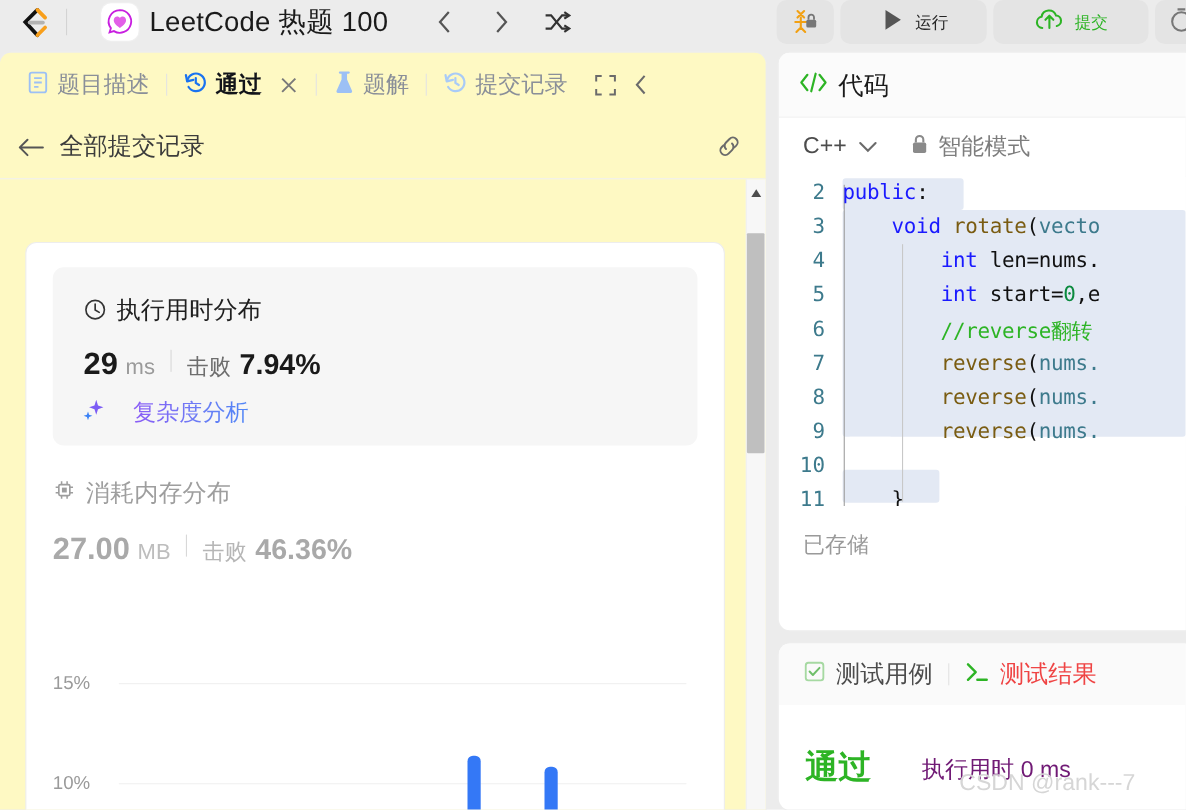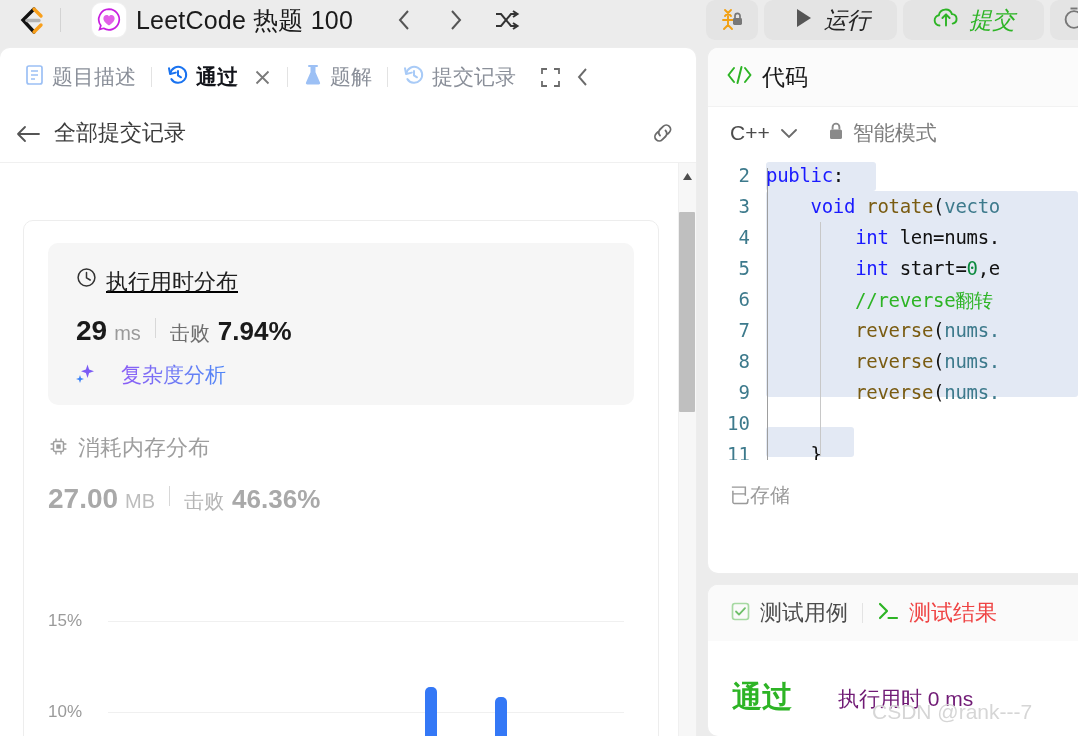--- a/index.html
+++ b/index.html
@@ -19,46 +19,46 @@
   .nav-prev{position:absolute;left:388px;top:4px;width:34px;height:32px;}
   .nav-next{position:absolute;left:438px;top:4px;width:34px;height:32px;}
   .nav-shuf{position:absolute;left:490px;top:4px;width:34px;height:32px;}
   .navbtn{display:flex;align-items:center;justify-content:center;}
   .rbtn{position:absolute;top:0;height:40px;background:#e4e4e4;border-radius:9px;display:flex;align-items:center;
      justify-content:center;gap:9px;}
   .rbtn.debug{left:706px;width:52px;}
   .rbtn.run{left:764px;width:133px;}
   .rbtn.submit{left:903px;width:141px;}
   .rbtn.extra{left:1050px;width:48px;}
-  .rbtn-label{font-size:23px;color:#262626;font-style:italic;}
+  .rbtn-label{font-size:15px;color:#262626;}
   .rbtn.submit .rbtn-label{color:#2db425;}
 
   
-  .leftpanel{position:absolute;left:0;top:48px;width:696px;height:688px;background:#ffffff;border-radius:10px 10px 0 0;
+  .leftpanel{position:absolute;left:0;top:48px;width:696px;height:688px;background:#fef9c3;border-radius:10px 10px 0 0;
     box-shadow:0 0 0 1px #ededed;overflow:hidden;}
   .tabbar{position:absolute;left:0;top:0;width:696px;height:58px;display:flex;align-items:center;padding-left:14px;gap:0;}
   .tab{display:flex;align-items:center;gap:7px;padding:0 10px;height:40px;}
   .tab-label{font-size:21px;color:#8a8f99;white-space:nowrap;}
   .tab.active .tab-label{color:#12141a;font-weight:bold;}
   .tab-sep{width:1px;height:20px;background:#e3e3e3;margin:0 5px;}
   .tab-close{margin-left:8px;display:flex;align-items:center;}
   .tool-ico{display:flex;align-items:center;justify-content:center;padding:0 6px;}
 
   
   .subhead{position:absolute;left:0;top:58px;width:696px;height:56px;border-bottom:1px solid #f0f0f0;}
   .back-arrow{position:absolute;left:14px;top:14px;width:28px;height:28px;display:flex;align-items:center;justify-content:center;}
   .subhead-title{position:absolute;left:54px;top:12px;font-size:22px;color:#3c3c3c;}
   .link-ico{position:absolute;left:648px;top:12px;width:30px;height:30px;display:flex;align-items:center;justify-content:center;}
 
   
   .scrollarea{position:absolute;left:0;top:115px;width:696px;height:621px;overflow:hidden;}
   .card{position:absolute;left:23px;top:57px;width:634px;height:1000px;background:#fff;border:1px solid #ededed;border-radius:10px;}
 
   .statbox{position:absolute;left:24px;top:22px;width:586px;height:162px;background:#f6f6f6;border-radius:10px;}
-  .stat-head{position:absolute;left:28px;top:24px;display:flex;align-items:flex-start;gap:9px;text-decoration:underline;}
+  .stat-head{position:absolute;left:28px;top:24px;display:flex;align-items:flex-end;gap:9px;}
   .stat-head .t{font-size:22px;color:#1f1f1f;}
   .stat-val{position:absolute;left:28px;top:72px;display:flex;align-items:baseline;gap:0;}
   .big-num{font-size:28px;font-weight:bold;color:#1a1a1a;text-align:right;}
   .unit{font-size:20px;color:#9a9a9a;margin-left:7px;}
   .vdiv{display:inline-block;width:1px;height:20px;background:#d8d8d8;margin:0 14px;position:relative;top:-2px;}
   .beat-l{font-size:20px;color:#6e6e6e;}
   .beat-v{font-size:26px;font-weight:bold;color:#1a1a1a;margin-left:8px;}
   .cx-link{position:absolute;left:26px;top:118px;display:flex;align-items:center;gap:24px;}
   .cx-text{font-size:21px;background:linear-gradient(90deg,#8b5cf6 0%,#6d7cf5 55%,#4f86f7 100%);
     -webkit-background-clip:text;background-clip:text;color:transparent;}

